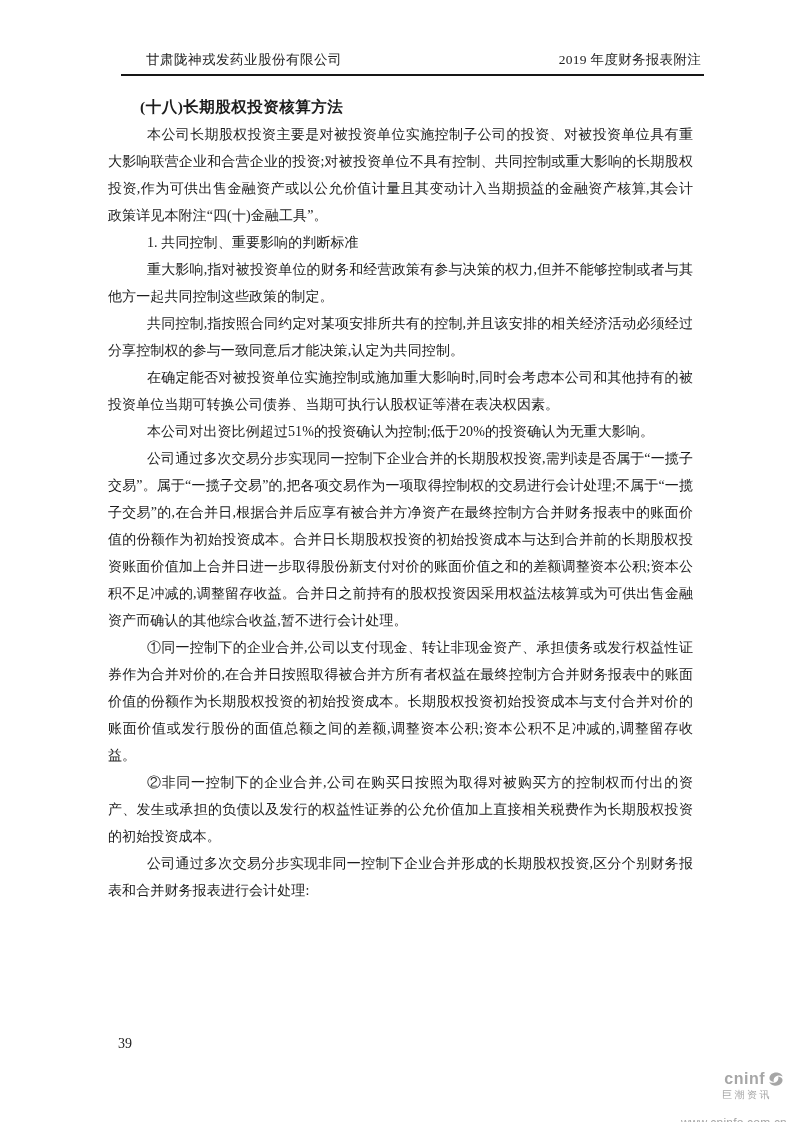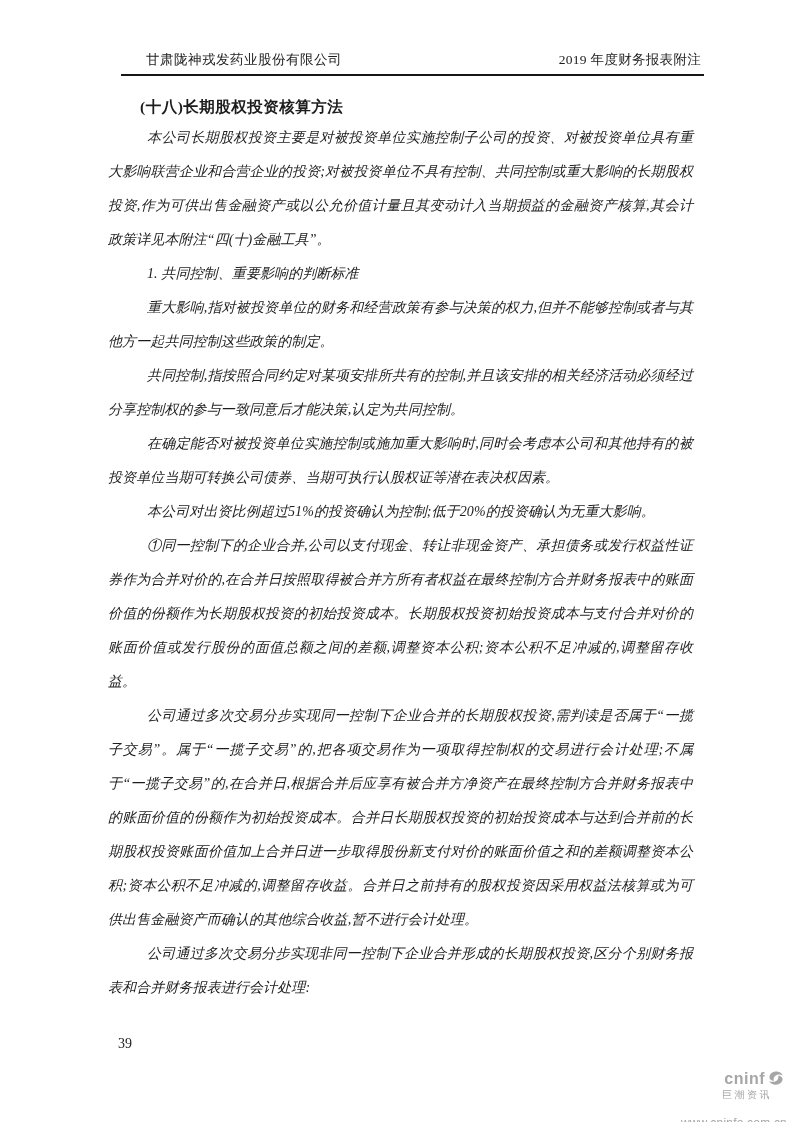--- a/index.html
+++ b/index.html
@@ -33,44 +33,43 @@
     font-weight:700;
     font-size:15.5px;
     line-height:29.2px;
     text-indent:32px;
     letter-spacing:0.5px;
     margin:0;
   }
   .para {
     margin:0;
     font-size:14px;
-    line-height:34px;
+    line-height:27px;
     text-align:justify;
     text-indent:39px;
     letter-spacing:0.1px;
-    font-style:italic;
   }
   .page-number {
     position:absolute;
     left:118px; top:1036px;
     width:585px;
     text-align:left;
     font-size:14px;
   }
   .watermark {
     position:absolute;
     right:6px; top:1070px;
     text-align:right;
     color:#a6a6a6;
     font-family:"Liberation Sans","DejaVu Sans",sans-serif;
     line-height:1.15;
   }
   .wm-top {
     display:flex;
-    align-items:flex-start;
+    align-items:center;
     justify-content:flex-end;
     padding-right:2px;
   }
   .wm-brand {
     font-weight:700;
     font-size:16px;
     letter-spacing:0.5px;
   }
   .wm-icon { display:inline-block; margin-left:2px; }
   .wm-icon svg { width:18px; height:16px; display:block; }
@@ -97,22 +96,23 @@
   </div>
 
   <div class="content">
     <div class="section-title">(十八)长期股权投资核算方法</div>
     <p class="para">本公司长期股权投资主要是对被投资单位实施控制子公司的投资、对被投资单位具有重大影响联营企业和合营企业的投资;对被投资单位不具有控制、共同控制或重大影响的长期股权投资,作为可供出售金融资产或以公允价值计量且其变动计入当期损益的金融资产核算,其会计政策详见本附注“四(十)金融工具”。</p>
     <p class="para">1. 共同控制、重要影响的判断标准</p>
     <p class="para">重大影响,指对被投资单位的财务和经营政策有参与决策的权力,但并不能够控制或者与其他方一起共同控制这些政策的制定。</p>
     <p class="para">共同控制,指按照合同约定对某项安排所共有的控制,并且该安排的相关经济活动必须经过分享控制权的参与一致同意后才能决策,认定为共同控制。</p>
     <p class="para">在确定能否对被投资单位实施控制或施加重大影响时,同时会考虑本公司和其他持有的被投资单位当期可转换公司债券、当期可执行认股权证等潜在表决权因素。</p>
     <p class="para">本公司对出资比例超过51%的投资确认为控制;低于20%的投资确认为无重大影响。</p>
+    <p class="para">公司通过多次交易分步实现同一控制下企业合并的长期股权投资,需判读是否属于“一揽子交易”。属于“一揽子交易”的,把各项交易作为一项取得控制权的交易进行会计处理;不属于“一揽子交易”的,在合并日,根据合并后应享有被合并方净资产在最终控制方合并财务报表中的账面价值的份额作为初始投资成本。合并日长期股权投资的初始投资成本与达到合并前的长期股权投资账面价值加上合并日进一步取得股份新支付对价的账面价值之和的差额调整资本公积;资本公积不足冲减的,调整留存收益。合并日之前持有的股权投资因采用权益法核算或为可供出售金融资产而确认的其他综合收益,暂不进行会计处理。</p>
     <p class="para">①同一控制下的企业合并,公司以支付现金、转让非现金资产、承担债务或发行权益性证券作为合并对价的,在合并日按照取得被合并方所有者权益在最终控制方合并财务报表中的账面价值的份额作为长期股权投资的初始投资成本。长期股权投资初始投资成本与支付合并对价的账面价值或发行股份的面值总额之间的差额,调整资本公积;资本公积不足冲减的,调整留存收益。</p>
-    <p class="para">公司通过多次交易分步实现同一控制下企业合并的长期股权投资,需判读是否属于“一揽子交易”。属于“一揽子交易”的,把各项交易作为一项取得控制权的交易进行会计处理;不属于“一揽子交易”的,在合并日,根据合并后应享有被合并方净资产在最终控制方合并财务报表中的账面价值的份额作为初始投资成本。合并日长期股权投资的初始投资成本与达到合并前的长期股权投资账面价值加上合并日进一步取得股份新支付对价的账面价值之和的差额调整资本公积;资本公积不足冲减的,调整留存收益。合并日之前持有的股权投资因采用权益法核算或为可供出售金融资产而确认的其他综合收益,暂不进行会计处理。</p>
+    <p class="para">②非同一控制下的企业合并,公司在购买日按照为取得对被购买方的控制权而付出的资产、发生或承担的负债以及发行的权益性证券的公允价值加上直接相关税费作为长期股权投资的初始投资成本。</p>
     <p class="para">公司通过多次交易分步实现非同一控制下企业合并形成的长期股权投资,区分个别财务报表和合并财务报表进行会计处理:</p>
   </div>
 
   <div class="page-number">39</div>
 
   <div class="watermark">
     <div class="wm-top">
       <span class="wm-brand">cninf</span>
       <span class="wm-icon">
         <svg viewBox="0 0 24 22" xmlns="http://www.w3.org/2000/svg">

